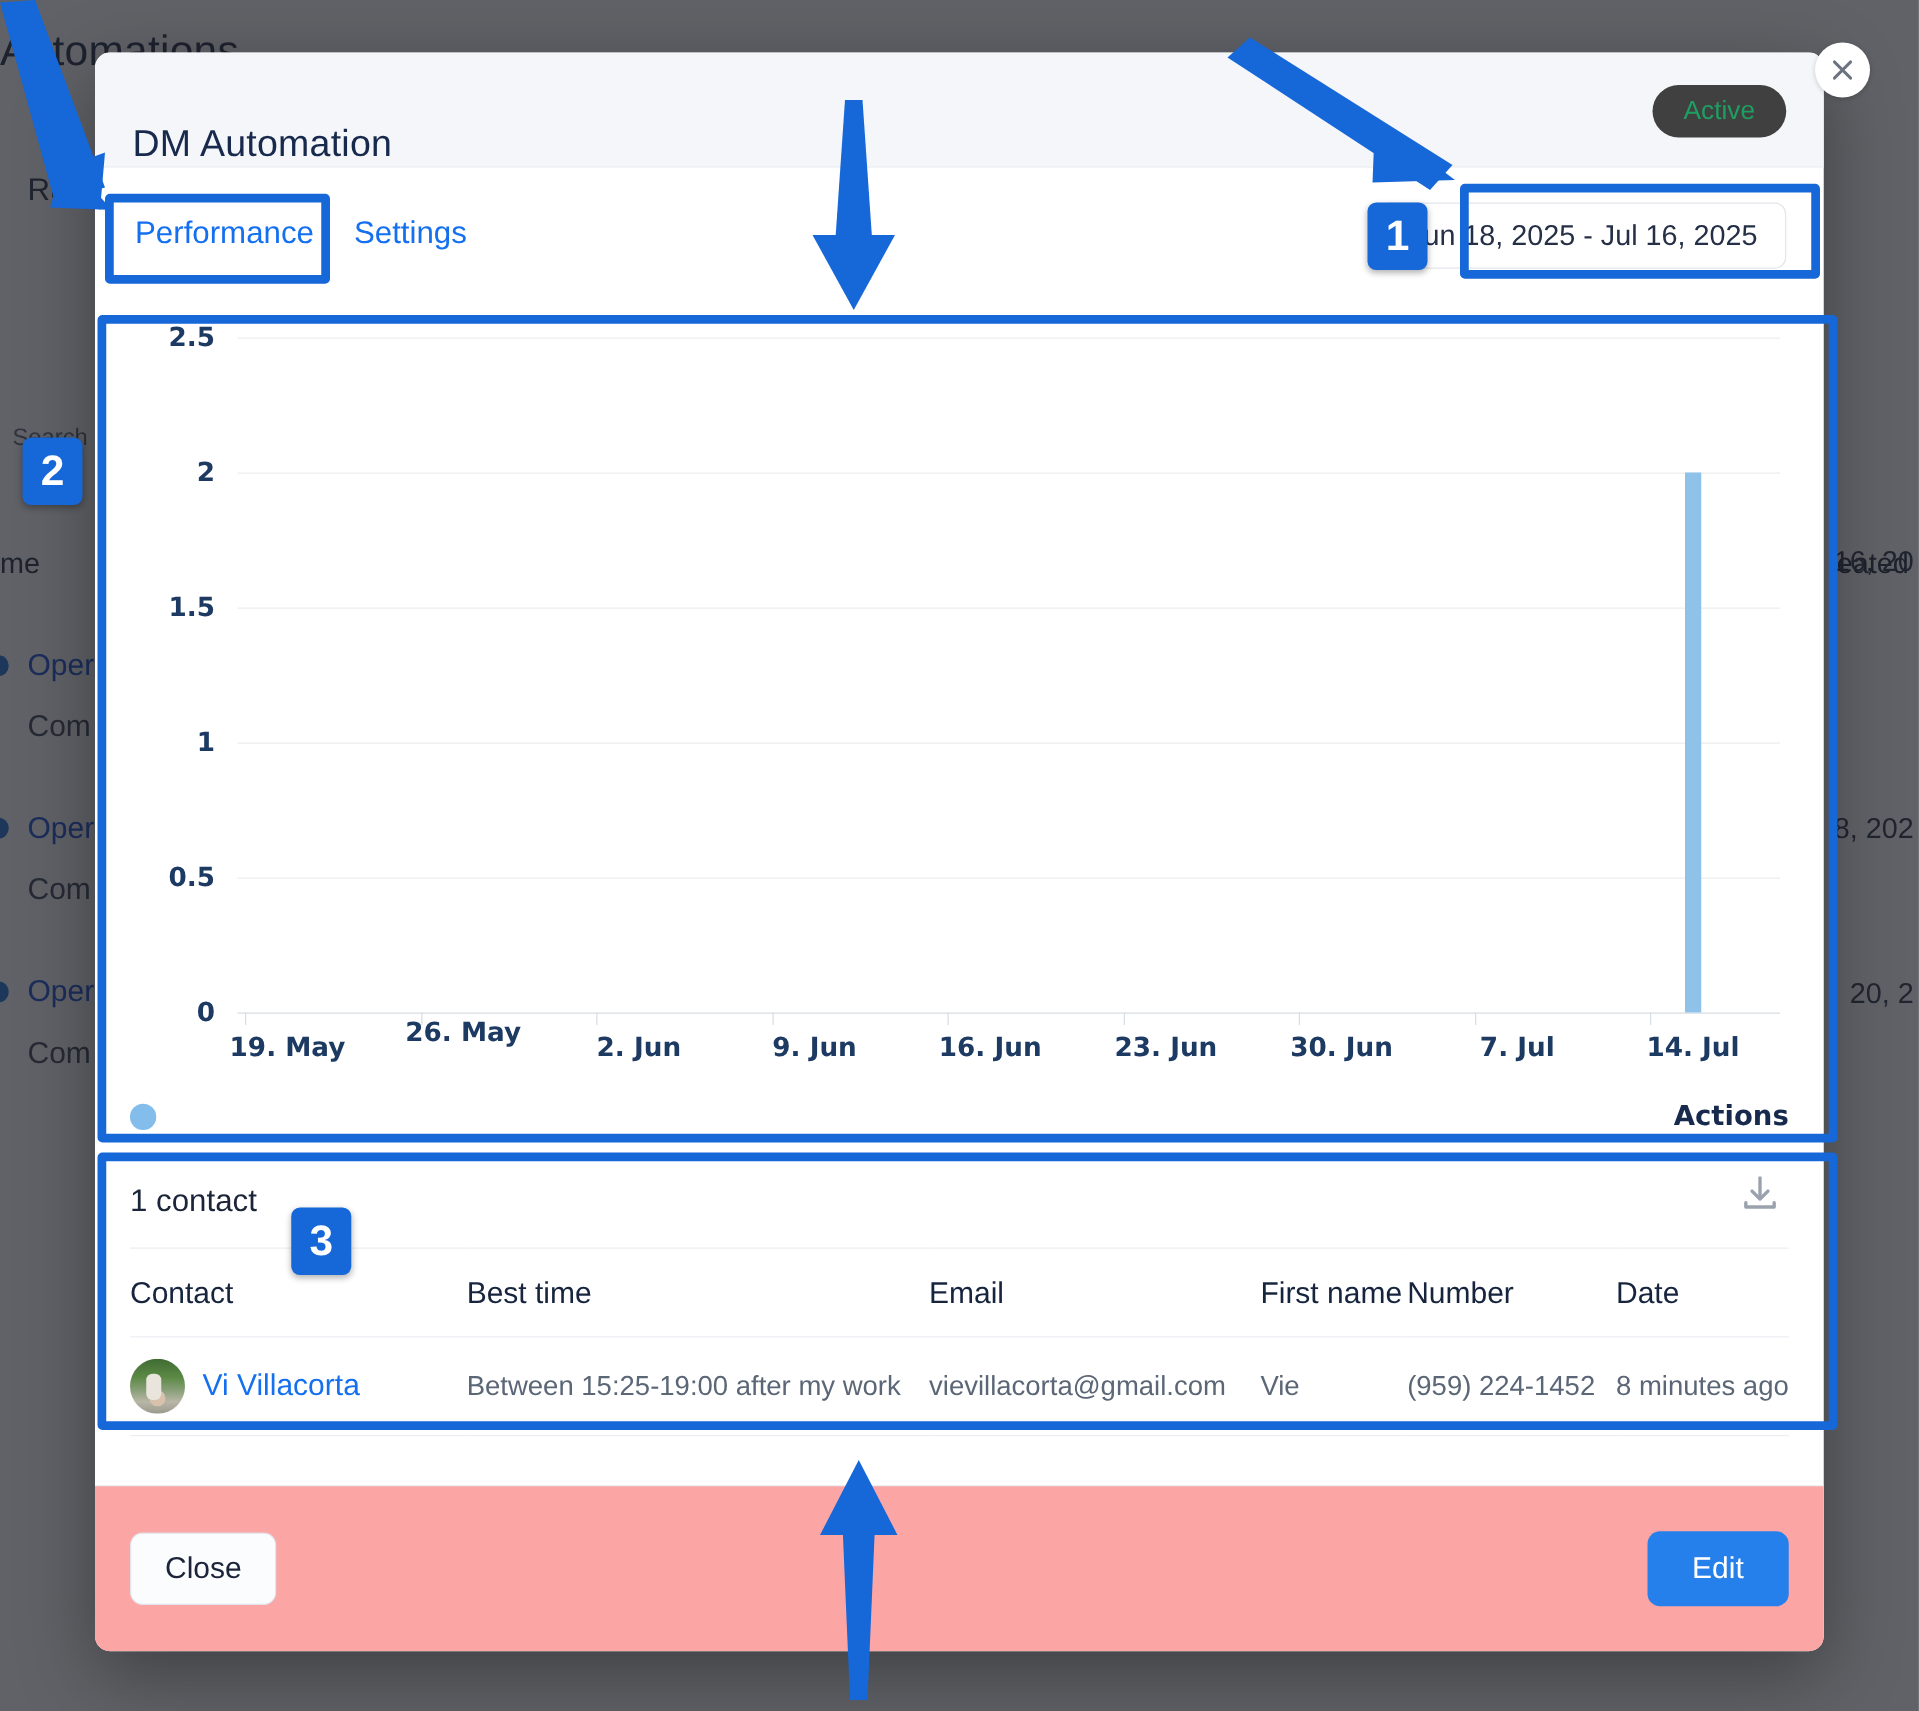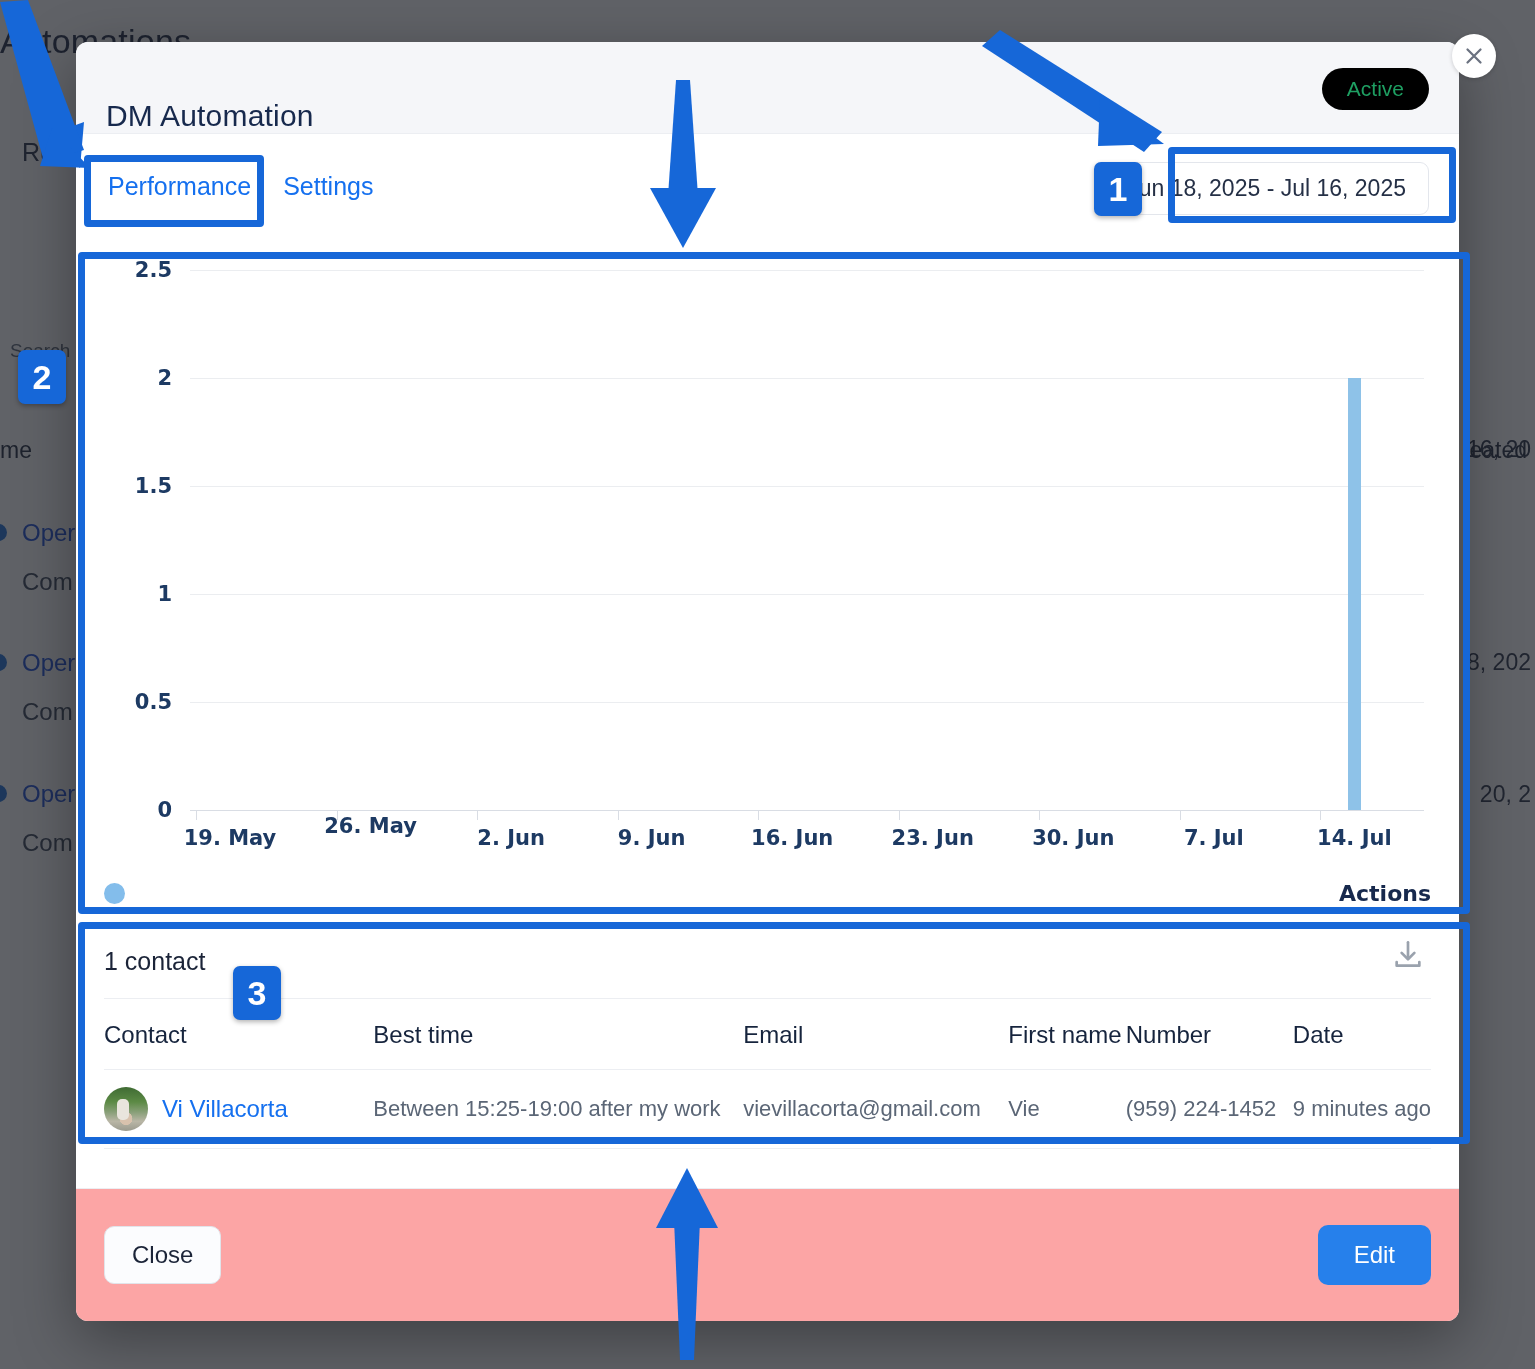--- a/index.html
+++ b/index.html
@@ -78,21 +78,21 @@
     border-bottom: 1px solid #eceef2;
     display: flex; align-items: flex-end;
     padding: 0 30px;
   }
   #modal-title {
     font-size: 30px; color: #17294d; font-weight: 400;
     letter-spacing: .2px;
   }
   #status-badge {
     position: absolute; right: 30px; top: 26px;
-    background: #000000; color: #1e9f62;
+    background: #404040; color: #1e9f62;
     font-size: 21px;
     padding: 9px 25px; border-radius: 22px;
   }
 
   #tabbar {
     position: relative;
     height: 104px;
     padding: 0 30px;
     display: flex; align-items: center; gap: 28px;
   }
@@ -353,21 +353,21 @@
           <td>
             <span id="contact-cell">
               <span id="avatar"></span>
               <span id="contact-name">Vi Villacorta</span>
             </span>
           </td>
           <td>Between 15:25-19:00 after my work</td>
           <td>vievillacorta@gmail.com</td>
           <td>Vie</td>
           <td>(959) 224-1452</td>
-          <td>9 minutes ago</td>
+          <td>8 minutes ago</td>
         </tr>
       </tbody>
     </table>
   </div>
 
   <div id="modal-footer">
     <button id="close-button">Close</button>
     <button id="edit-button">Edit</button>
   </div>
 </div>

